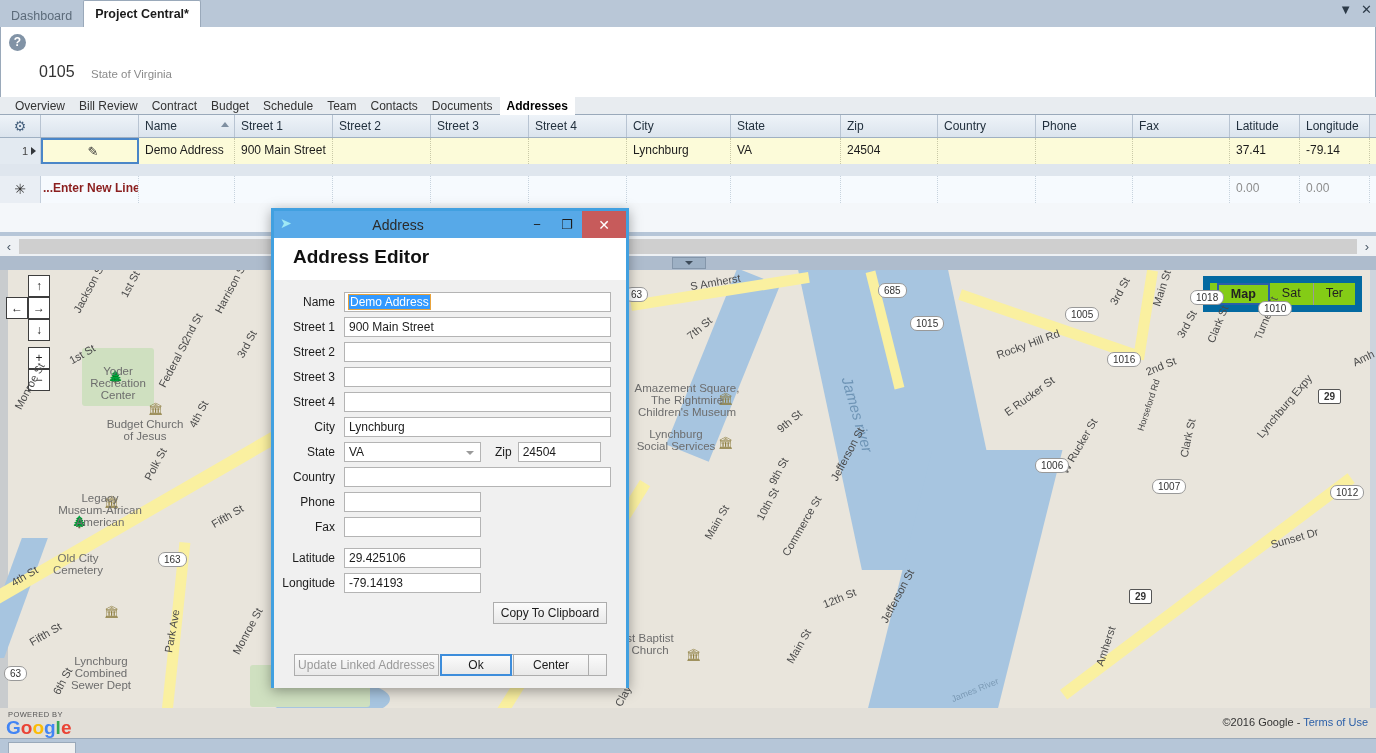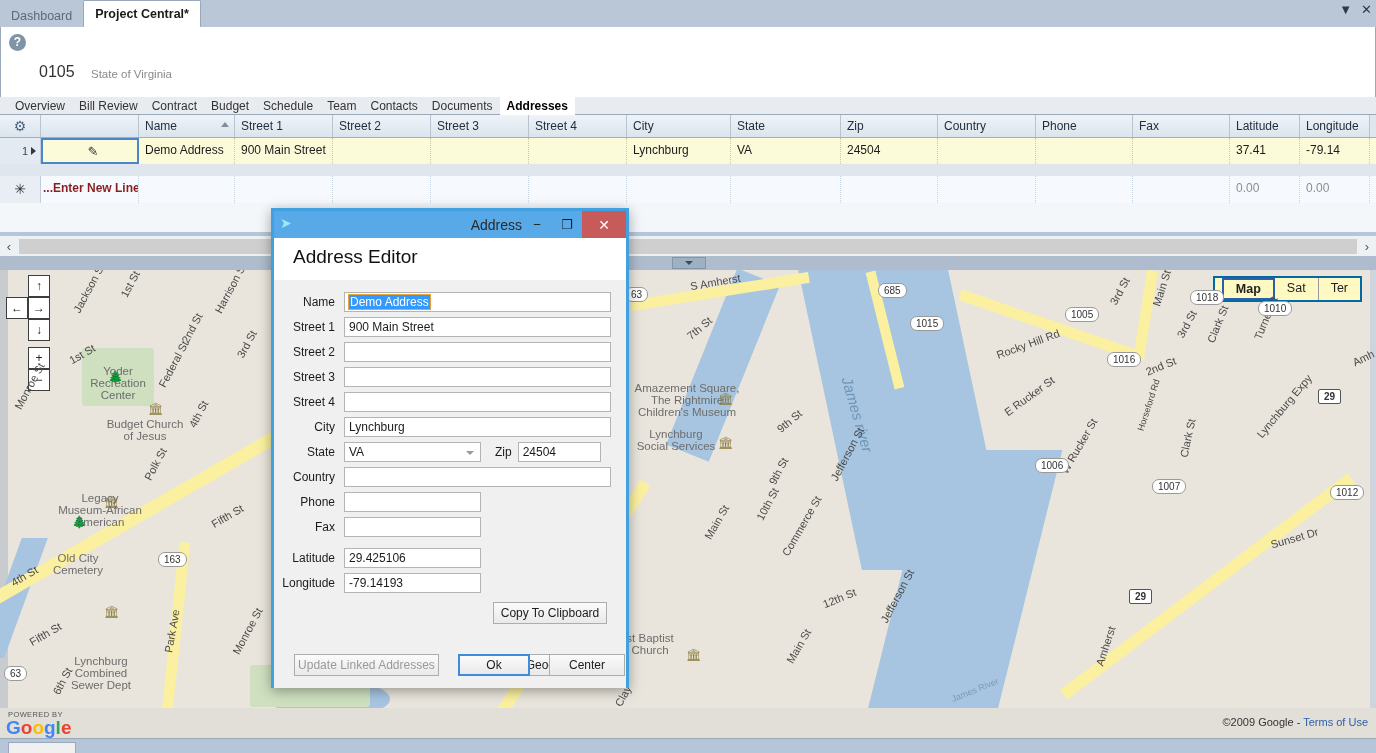--- a/index.html
+++ b/index.html
@@ -195,21 +195,21 @@
 
   
   .mapctrl { position: absolute; left: 16px; top: 5px; }
   .mc-btn {
     width: 22px; height: 22px; background: #fff; border: 1px solid #3d3d3d;
     font-size: 12px; text-align: center; line-height: 20px; color: #222;
     position: absolute; cursor: pointer;
   }
   .maptype {
     position: absolute; right: 14px; top: 6px; display: flex;
-    border: 2px solid #0369a1; background: #fef9c3; padding-left: 7px;
+    border: 7px solid #0369a1; background: #84cc16; padding-left: 7px;
   }
   .mt-btn {
     padding: 0 12px; height: 22px; line-height: 21px; font-size: 12.5px;
     color: #222; border-right: 1px solid #9a9a9a; cursor: pointer;
   }
   .mt-btn:last-child { border-right: none; }
   .mt-btn.active {
     font-weight: bold; border: 2px solid #2b5fa8; height: 22px; line-height: 18px;
   }
 
@@ -251,32 +251,32 @@
     z-index: 50;
   }
   .dlg-title {
     height: 27px; background: #57a9e8; display: flex; align-items: center;
     position: relative;
   }
   .dlg-icon {
     position: absolute; left: 6px; top: 4px; font-size: 14px; color: #9fe8f5;
   }
   .dlg-title-text {
-    flex: 1; text-align: right; font-size: 14px; color: #2b2b2b;
+    flex: 1; text-align: center; font-size: 14px; color: #2b2b2b;
   }
   .dlg-btns { display: flex; height: 27px; align-items: stretch; }
   .dlg-btn {
     width: 30px; display: flex; align-items: center; justify-content: center;
     font-size: 13px; color: #1d1d1d; cursor: pointer;
   }
   .dlg-btn.close { width: 44px; background: #c75b5b; color: #fff; font-size: 14px; }
   .dlg-body { background: #fff; height: 42px; position: relative; }
   .dlg-h1 {
     position: absolute; left: 19px; top: 8px;
-    font-size: 19px; font-weight: normal; color: #111;
+    font-size: 19px; font-weight: bold; color: #111;
   }
   .dlg-form {
     background: #f0f0f0; height: 408px; position: relative; padding-top: 12px;
   }
   .frow {
     display: flex; align-items: center; margin-bottom: 5px; padding-left: 8px;
   }
   .flabel {
     width: 62px; text-align: right; font-size: 12px; color: #1c1c1c;
     padding-right: 9px;
@@ -313,21 +313,21 @@
   .btn {
     border: 1px solid #adadad; background: linear-gradient(#fbfbfb,#e9e9e9);
     font-size: 12px; color: #1c1c1c; text-align: center; cursor: pointer;
     font-family: "Liberation Sans", sans-serif;
   }
   .side-btn {
     position: absolute; width: 114px; height: 22px; line-height: 20px;
   }
   .footer-btns {
     position: absolute; left: 0; bottom: 12px; width: 100%;
-    display: flex; align-items: center; padding-left: 20px; gap: 19px;
+    display: flex; align-items: center; padding-left: 20px; gap: 1px;
   }
   .btn-wide { width: 145px; height: 22px; line-height: 20px; color: #9a9a9a; }
   .btn-ok { width: 72px; height: 22px; line-height: 19px; border: 2px solid #3d8ddb; }
   .btn-cancel { width: 76px; height: 22px; line-height: 20px; }
 </style>
 </head>
 <body>
 
 <div class="tabstrip">
   <div class="tab">Dashboard</div>
@@ -568,21 +568,21 @@
   <span class="shield" style="left:158px;top:282px">163</span>
   <span class="shield" style="left:4px;top:396px">63</span>
 </div>
 
 <div class="footer">
   <div class="powered">POWERED BY</div>
   <div class="glogo">
     <span>G</span><span>o</span><span>o</span><span>g</span><span>l</span><span>e</span>
   </div>
   <div class="copyright">
-    <span>©2009 Google -</span>
+    <span>©2016 Google -</span>
     <a href="#">Terms of Use</a>
   </div>
 </div>
 
 <div class="statusbar">
   <div class="status-box"></div>
 </div>
 
 <div class="dialog">
   <div class="dlg-title">

